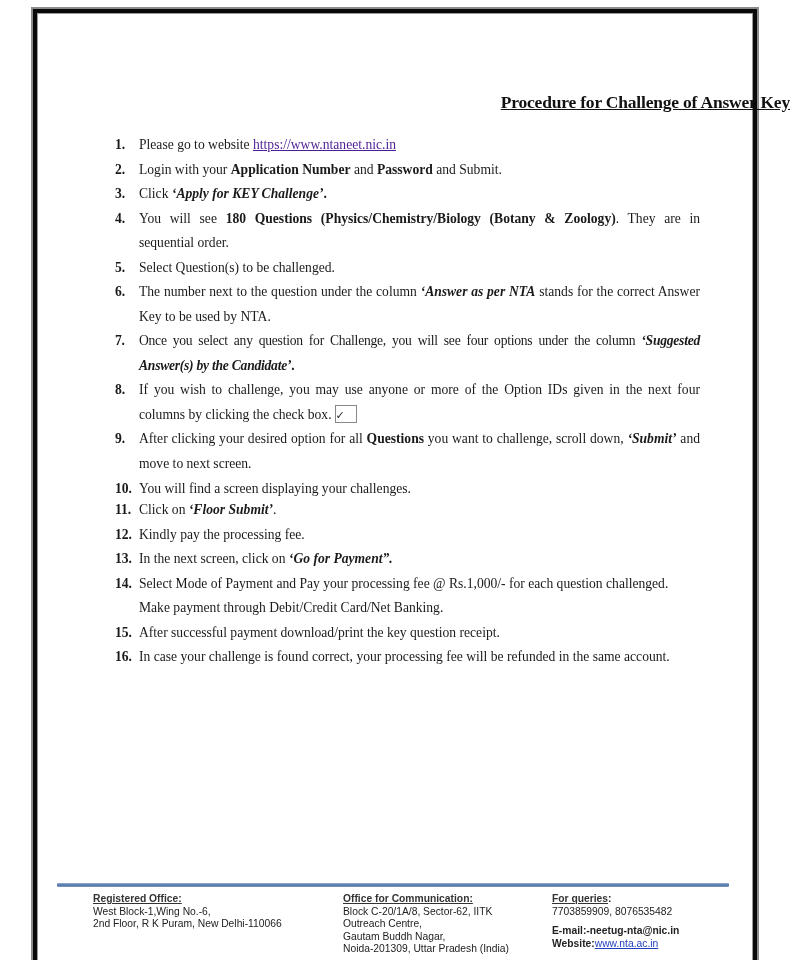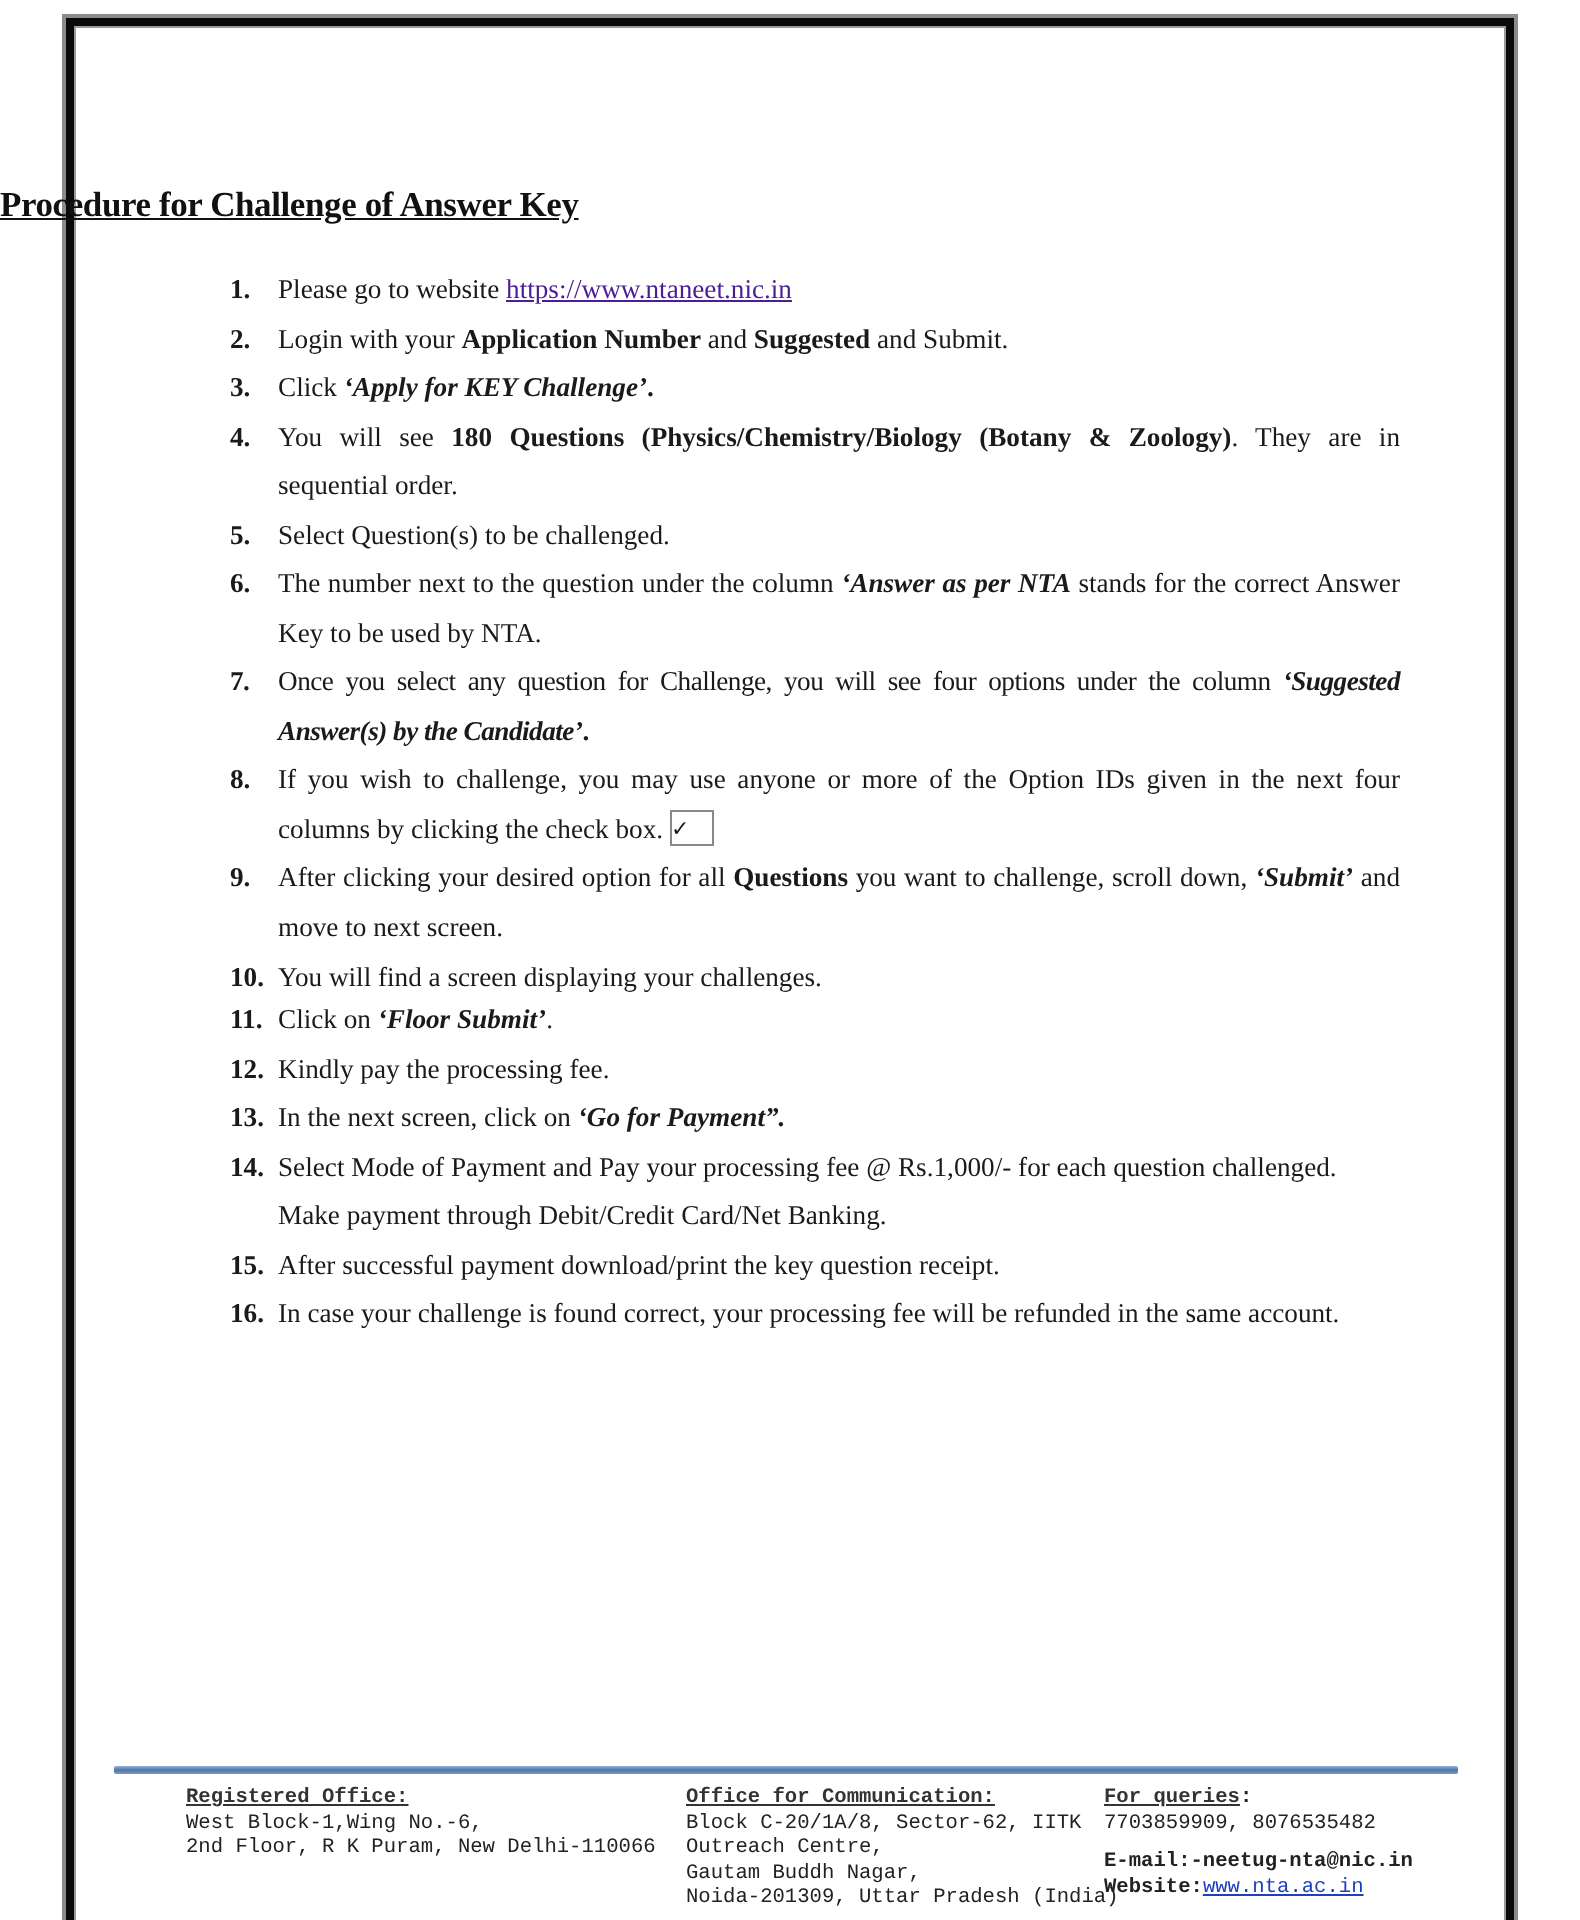--- a/index.html
+++ b/index.html
@@ -10,21 +10,21 @@
     }
     .page-frame-inner {
       position: absolute; left: 0; top: 0; right: 0; bottom: 0;
       border: 4px solid #0a0a0a; box-sizing: border-box;
     }
     .page-frame-inner2 {
       position: absolute; left: 4px; top: 4px; right: 4px; bottom: 4px;
       border: 1px solid #9a9a9a;
     }
     .title {
-      position: absolute; top: 92px; left: 0; width: 790px; text-align: left;
+      position: absolute; top: 92px; left: 0; width: 790px; text-align: right;
       font-family: "Liberation Serif", serif; font-weight: bold; font-size: 17.5px;
       text-decoration: underline; color: #111;
       letter-spacing: -0.2px;
     }
     .steps { position: absolute; left: 115px; top: 133px; width: 585px; margin: 0; padding: 0; list-style: none; }
     .step {
       position: relative; padding-left: 24px;
       font-family: "Liberation Serif", serif; font-size: 13.6px; color: #1a1a1a;
       line-height: 24.5px;
     }
@@ -39,21 +39,21 @@
       vertical-align: middle; text-align: center; line-height: 18px; font-size: 11px;
       margin-left: 3px; box-sizing: border-box; position: relative; top: -1px;
     }
     .footer-rule {
       position: absolute; left: 57px; top: 883px; width: 672px; height: 4px;
       background: linear-gradient(to bottom, #9ab3d6, #4d74a8 50%, #7f9ac0);
       border-radius: 1px;
     }
     .footer-col {
       position: absolute; top: 893px;
-      font-family: Liberation Mono, monospace; font-size: 10.3px; color: #222; line-height: 12.5px;
+      font-family: Liberation Sans, sans-serif; font-size: 10.3px; color: #222; line-height: 12.5px;
     }
     .footer-col .hdr { font-weight: bold; text-decoration: underline; color: #333; }
     .fc1 { left: 93px; }
     .fc2 { left: 343px; }
     .fc3 { left: 552px; }
     .fc3 .gap { height: 7px; }
     .fc3 .strong { font-weight: bold; }
     .flink { color: #1f3fbf; text-decoration: underline; font-weight: normal; }
   </style>
 </head>
@@ -66,21 +66,21 @@
 
 <div class="title">Procedure for Challenge of Answer Key</div>
 
 <ol class="steps">
   <li class="step">
     <span class="num">1.</span>
     <span>Please go to website </span><a class="link">https://www.ntaneet.nic.in</a>
   </li>
   <li class="step">
     <span class="num">2.</span>
-    <span>Login with your </span><b>Application Number</b><span> and </span><b>Suggested</b><span> and Submit.</span>
+    <span>Login with your </span><b>Application Number</b><span> and </span><b>Password</b><span> and Submit.</span>
   </li>
   <li class="step">
     <span class="num">3.</span>
     <span>Click </span><span class="bi">‘Apply for KEY Challenge’</span><b>.</b>
   </li>
   <li class="step justify">
     <span class="num">4.</span>
     <span>You will see </span><b>180 Questions (Physics/Chemistry/Biology (Botany &amp; Zoology)</b><span>. They are in sequential order.</span>
   </li>
   <li class="step">

